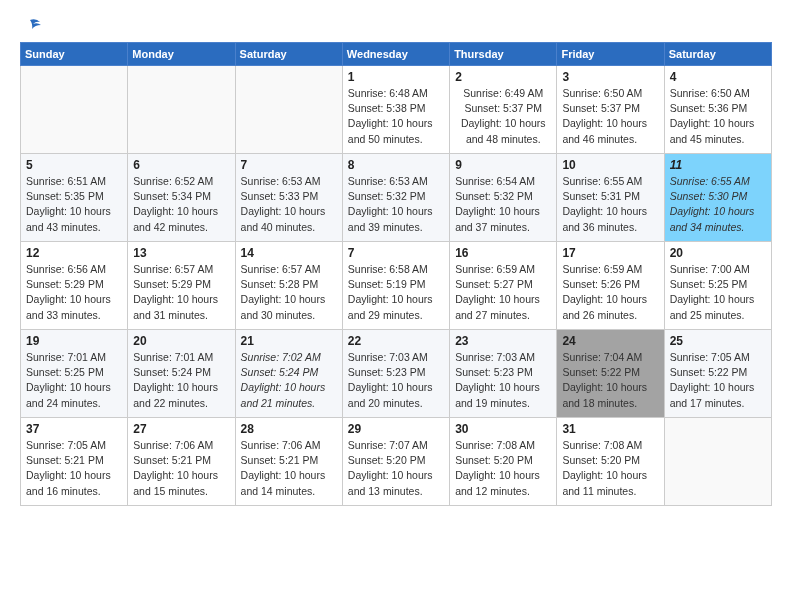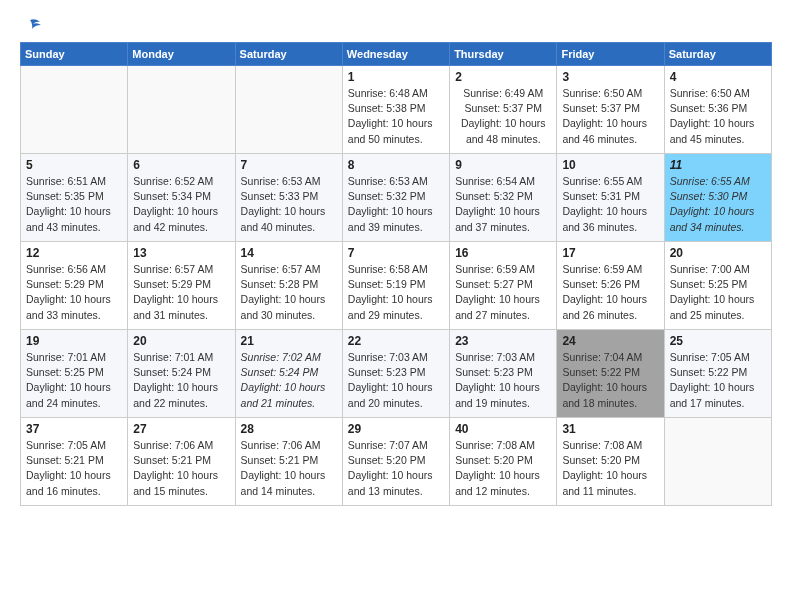--- a/index.html
+++ b/index.html
@@ -289,21 +289,21 @@
 Sunset: 5:21 PM
 Daylight: 10 hours and 14 minutes.</div>
         </td>
         <td>
           <span class="day-number">29</span>
           <div class="day-info" style="white-space: pre-line;">Sunrise: 7:07 AM
 Sunset: 5:20 PM
 Daylight: 10 hours and 13 minutes.</div>
         </td>
         <td>
-          <span class="day-number">40</span>
+          <span class="day-number">30</span>
           <div class="day-info" style="white-space: pre-line;">Sunrise: 7:08 AM
 Sunset: 5:20 PM
 Daylight: 10 hours and 12 minutes.</div>
         </td>
         <td>
           <span class="day-number">31</span>
           <div class="day-info" style="white-space: pre-line;">Sunrise: 7:08 AM
 Sunset: 5:20 PM
 Daylight: 10 hours and 11 minutes.</div>
         </td>

